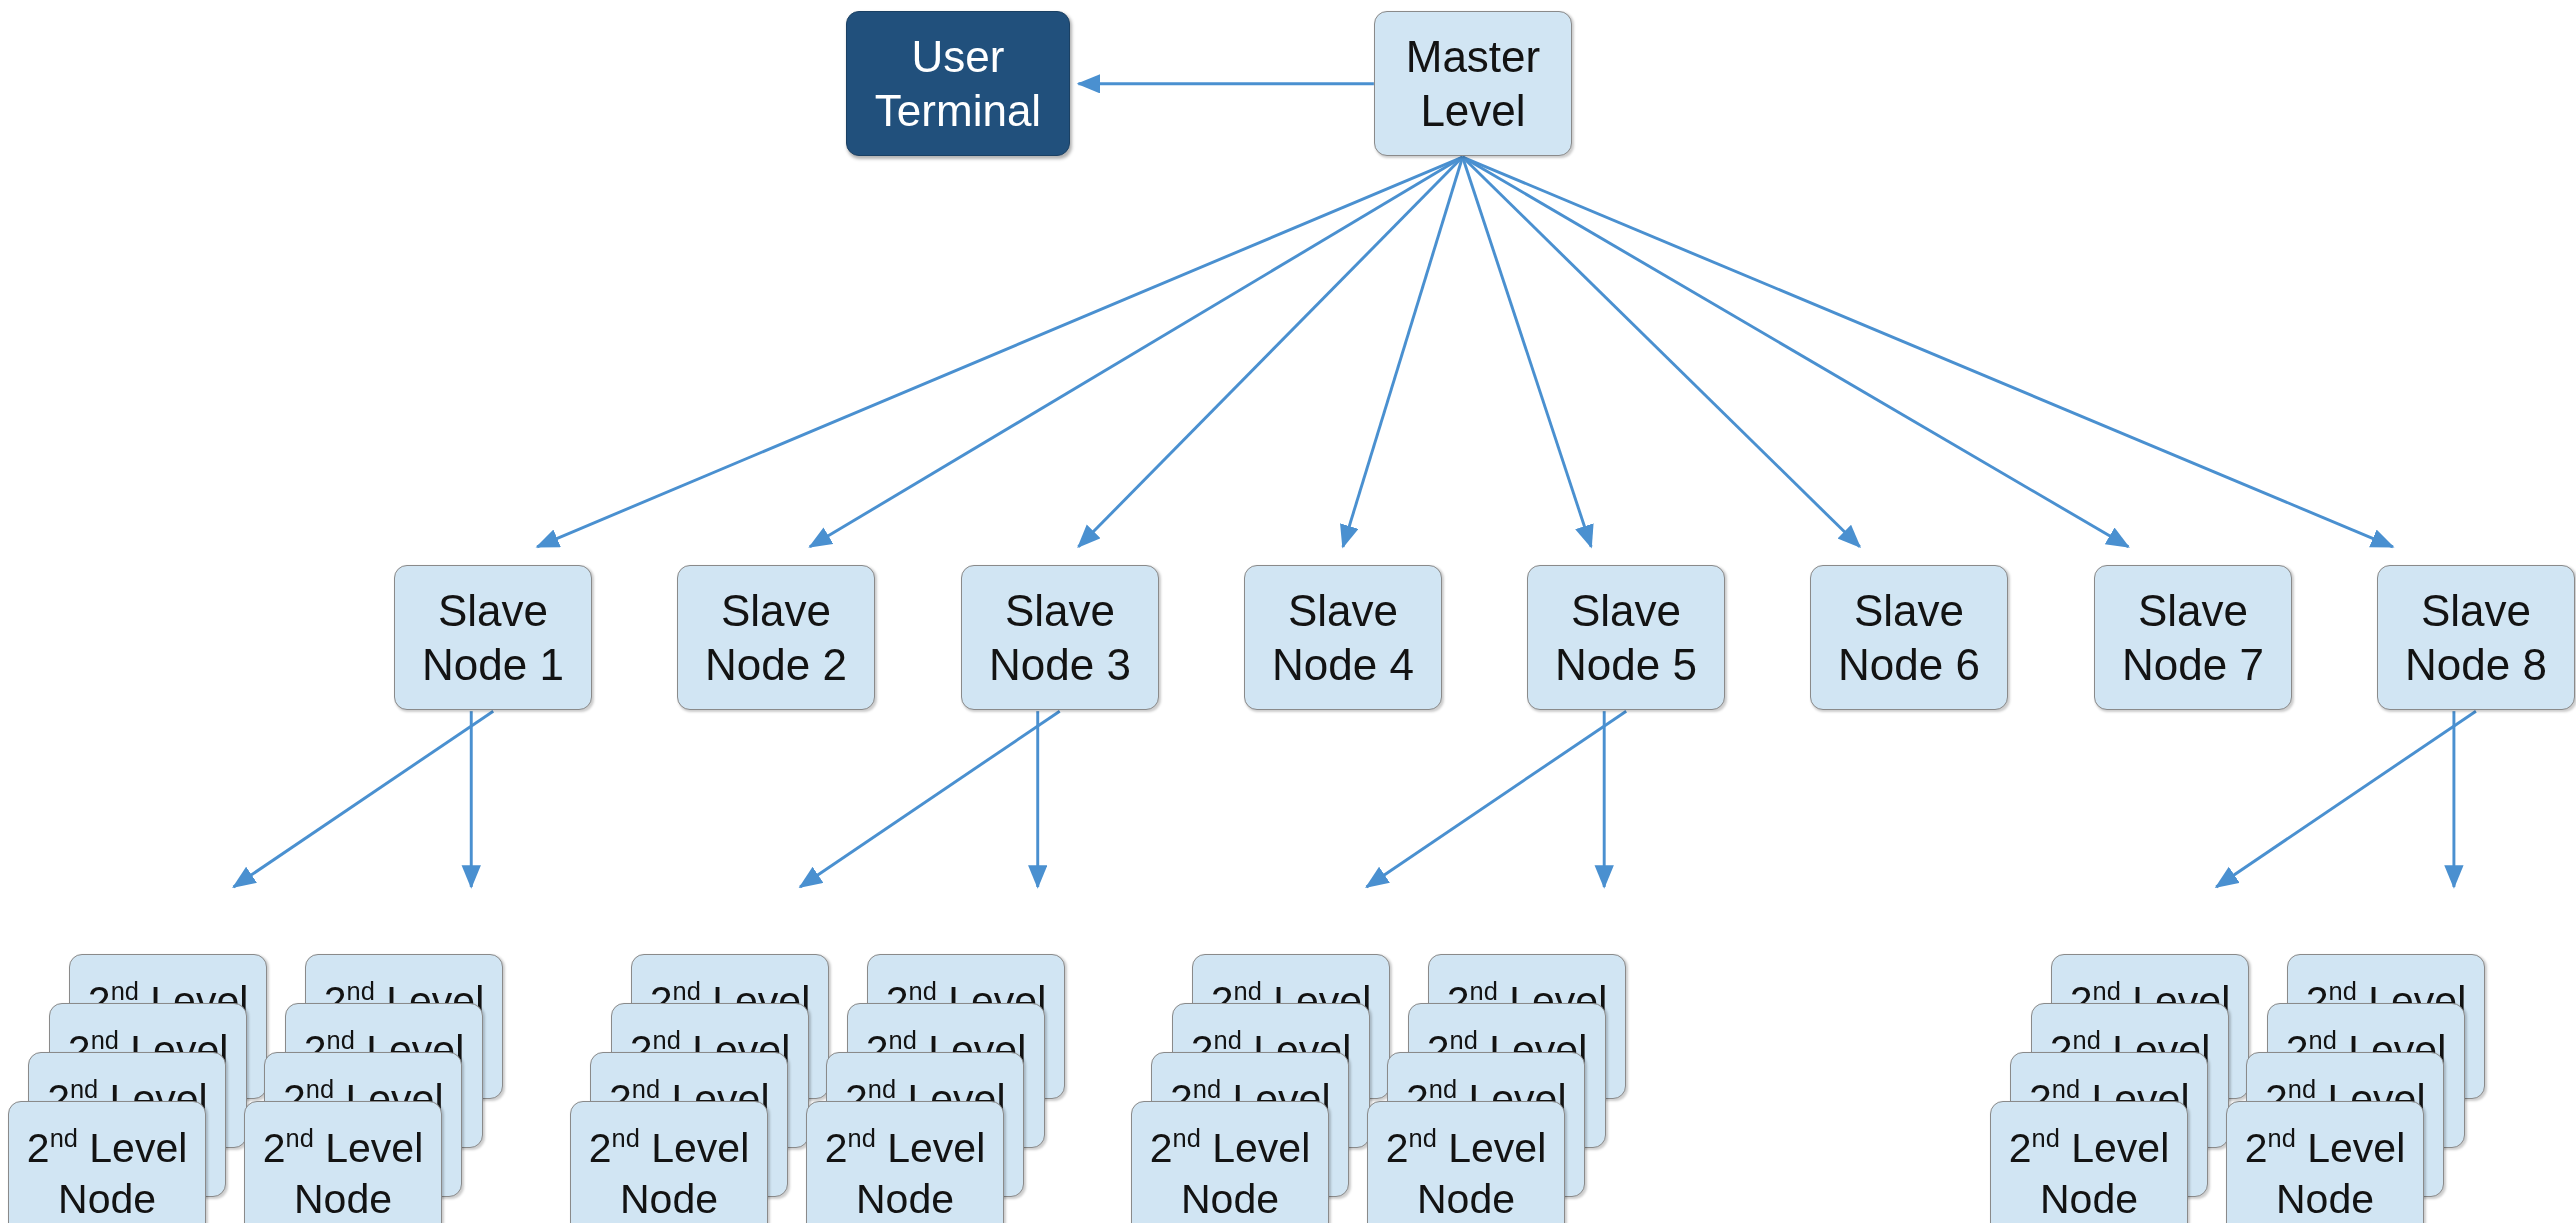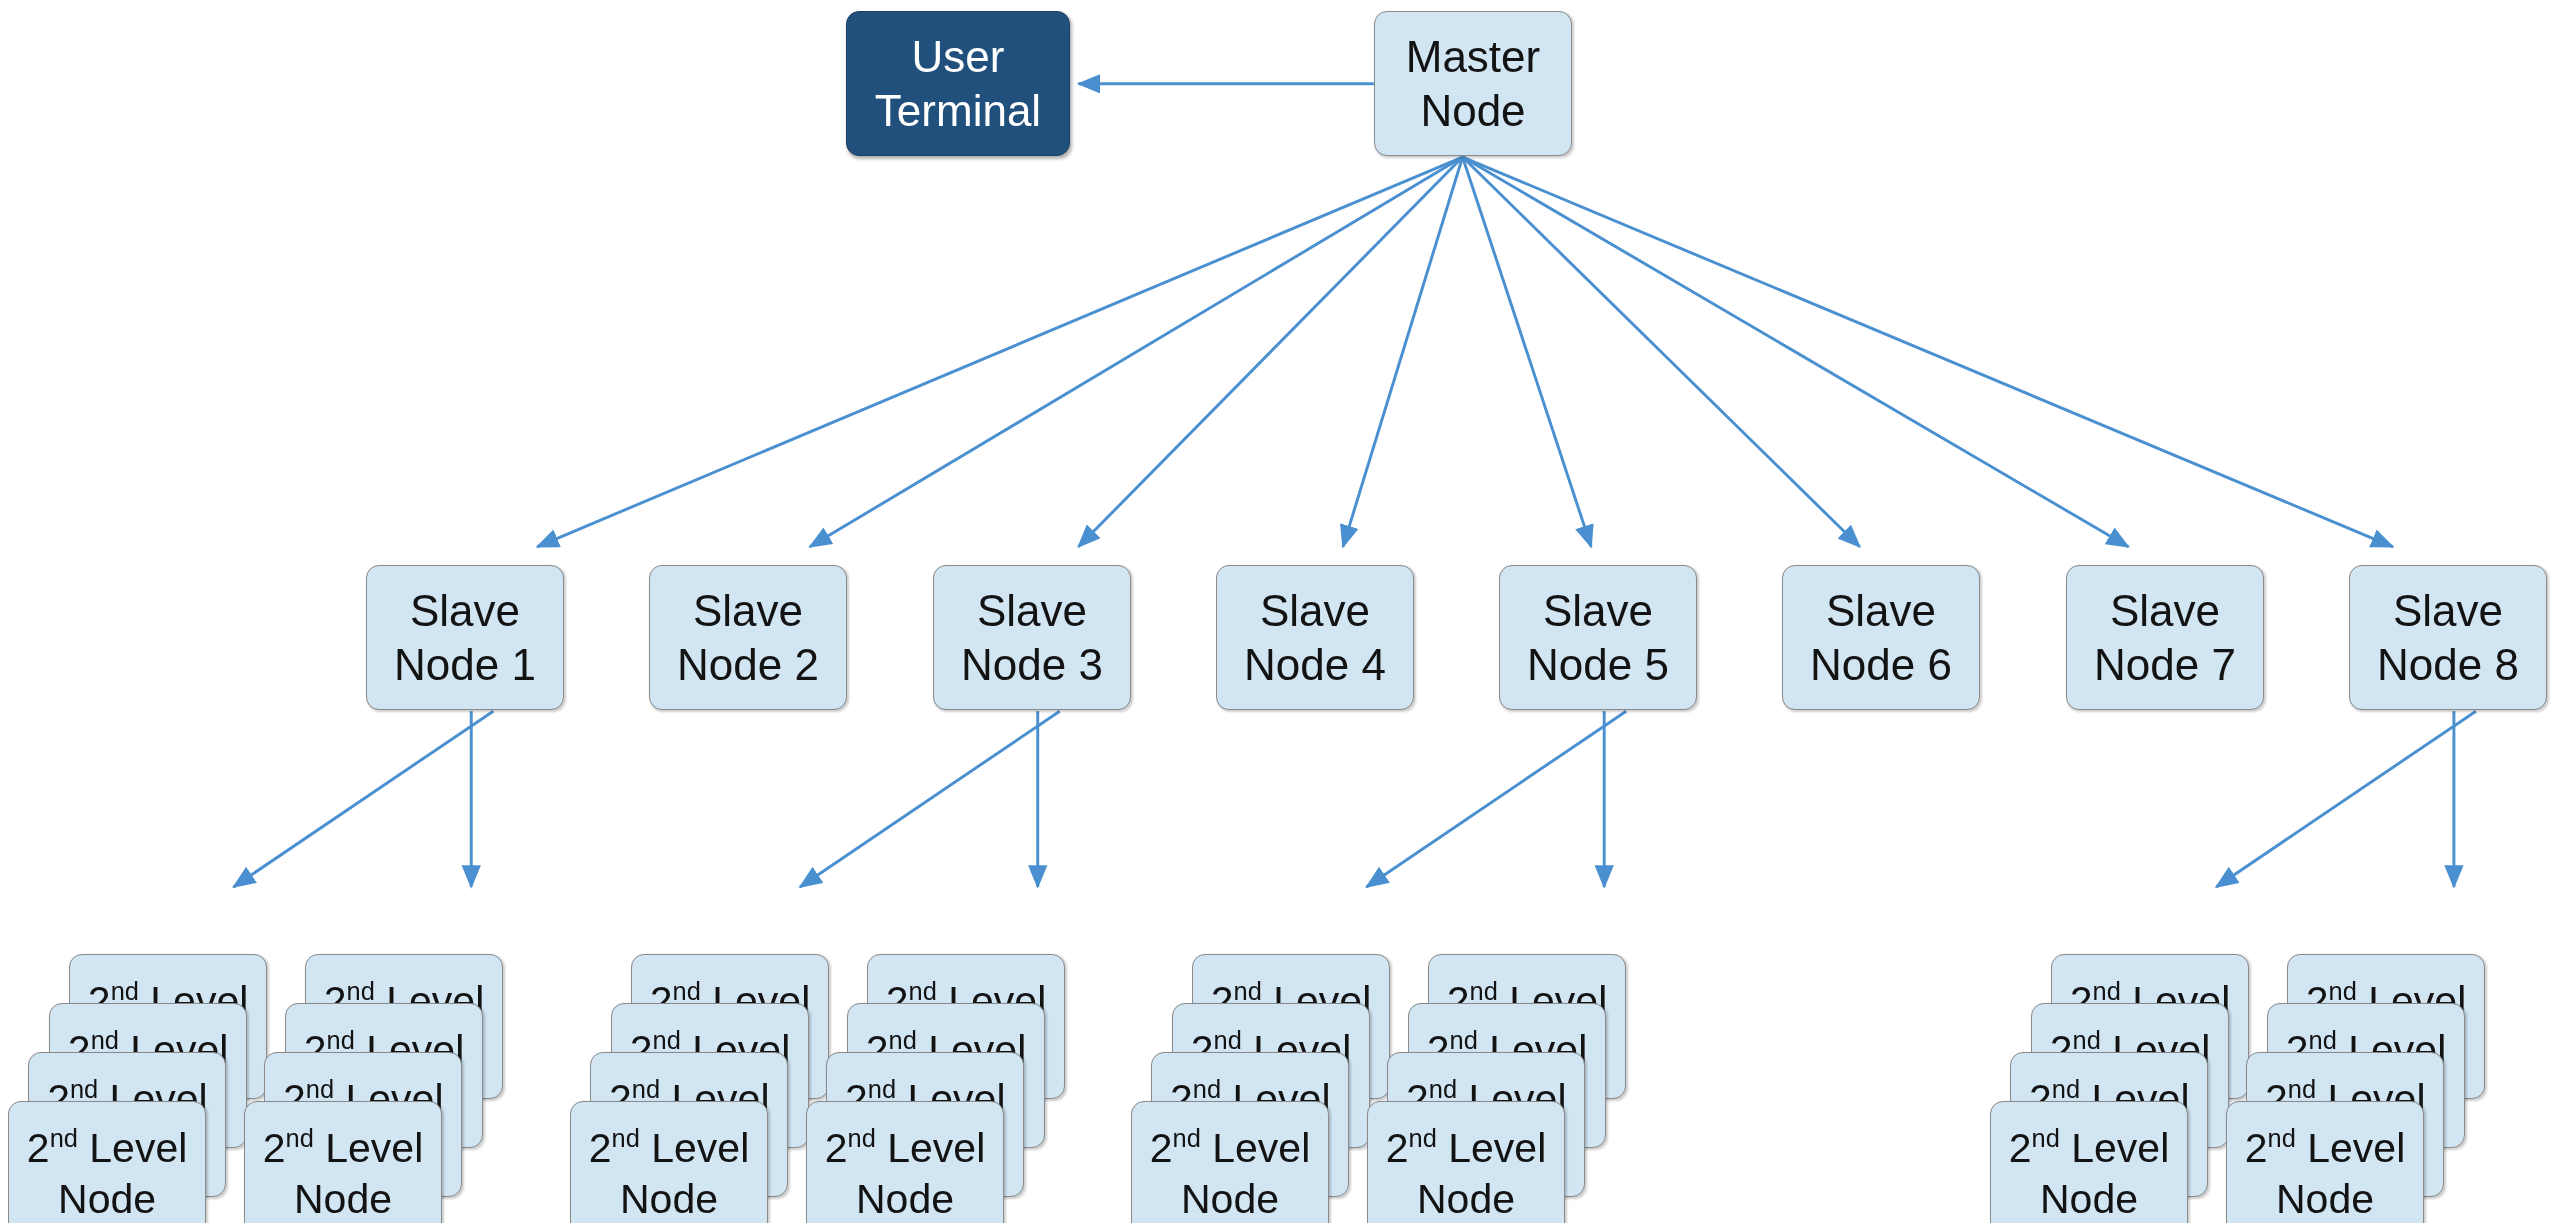--- a/index.html
+++ b/index.html
@@ -56,20 +56,21 @@
   #master-node{
     left:1374px; top:11.4px;
     width:198px; height:145px;
     font-size:44px;
   }
   .slave{
     top:565px;
     width:198px;
     height:145px;
     font-size:44px;
+    margin-left:28px;
   }
   .stack-group{
     position:absolute;
     width:277px;
     height:293px;
     z-index:10;
     margin-top:42px;
   }
   .card{
     position:absolute;
@@ -133,21 +134,21 @@
 
       <line x1="3042" y1="874" x2="2723" y2="1090"></line>
       <line x1="3015" y1="874" x2="3015" y2="1090"></line>
     </g>
   </svg>
 
   <div class="node node-dark" id="user-terminal">User
 Terminal</div>
 
   <div class="node node-light" id="master-node">Master
-Node</div>
+Level</div>
 
   <div class="node node-light slave" style="left:366px">Slave
 Node 1</div>
   <div class="node node-light slave" style="left:649px">Slave
 Node 2</div>
   <div class="node node-light slave" style="left:933px">Slave
 Node 3</div>
   <div class="node node-light slave" style="left:1216px">Slave
 Node 4</div>
   <div class="node node-light slave" style="left:1499px">Slave

